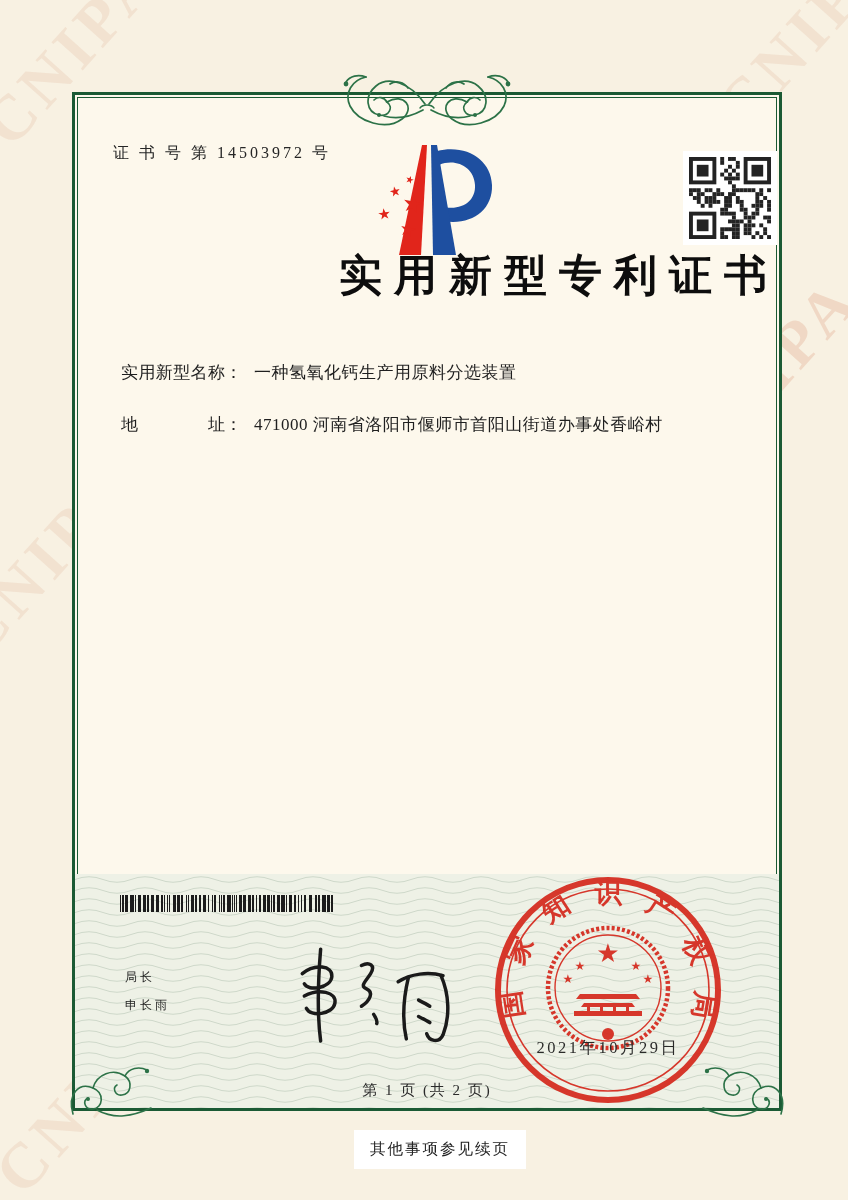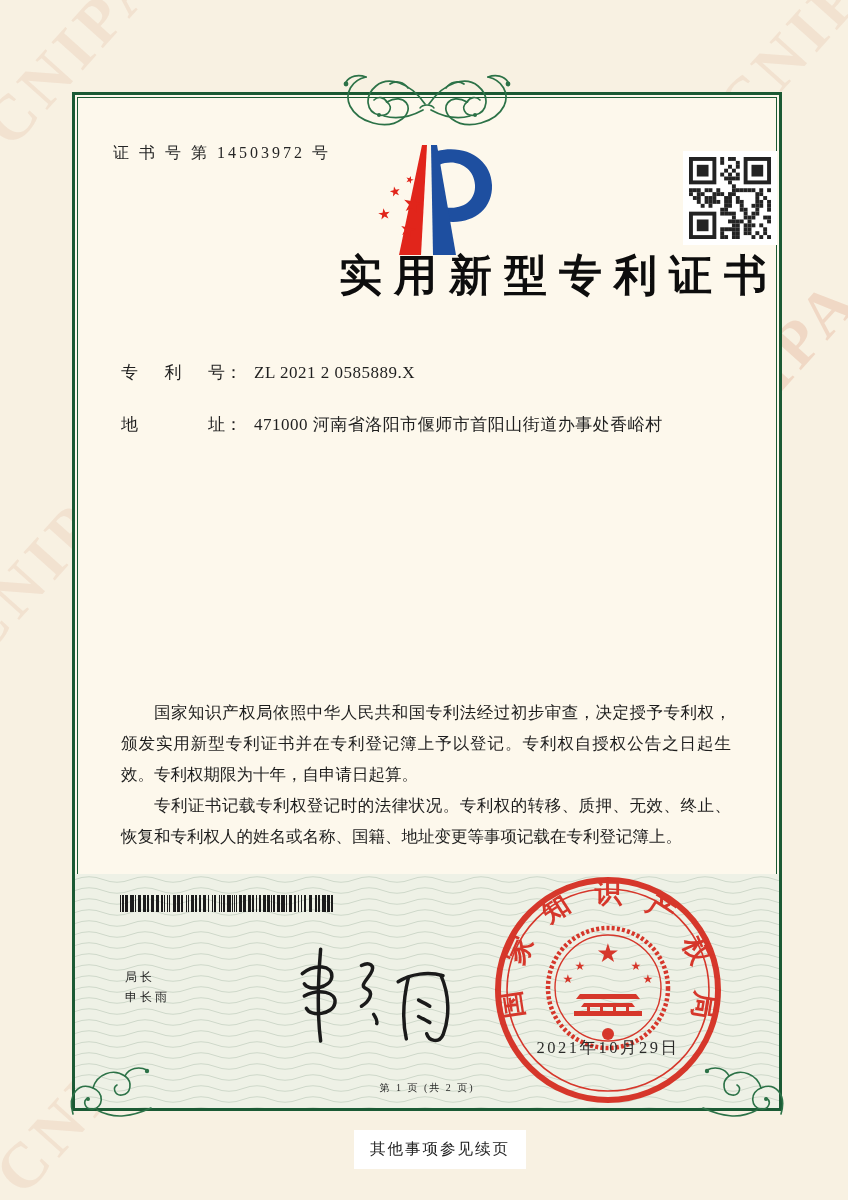--- a/index.html
+++ b/index.html
@@ -33,25 +33,25 @@
 
   .paragraphs{position:absolute;left:46px;right:48px;top:602px;font-size:16.5px;
               line-height:31px;color:#1d1d1d;text-align:justify;}
   .paragraphs p{margin:0;text-indent:2em;}
 
   .waveband{position:absolute;left:0;right:0;bottom:0;height:234px;z-index:0;}
 
   .barcode{position:absolute;left:45px;top:800px;z-index:2;}
   .signer{position:absolute;left:50px;top:874px;z-index:2;font-size:12px;
           letter-spacing:3px;color:#1e1e1e;}
-  .signer .name{margin-top:3px;}
+  .signer .name{margin-top:11px;}
   .signature{position:absolute;left:192px;top:848px;z-index:2;}
   .seal{position:absolute;left:413px;top:775px;z-index:2;}
   .page-num{position:absolute;left:0;right:0;top:986px;text-align:center;
-            font-size:10px;color:#2a2a2a;letter-spacing:2px;z-index:2;}
+            font-size:15px;color:#2a2a2a;letter-spacing:2px;z-index:2;}
 
   .continuation{position:absolute;left:440px;top:1130px;transform:translateX(-50%);
                 background:#ffffff;padding:9px 16px;font-size:15.5px;letter-spacing:2px;
                 color:#222;z-index:2;white-space:nowrap;}
 </style>
 </head>
 <body>
 
 <div class="page">
 
@@ -275,31 +275,27 @@
           <rect x="0" y="54.666666666666664" width="27.333333333333332" height="27.333333333333332" fill="#232323"></rect>
           <rect x="3.9047619047619047" y="58.57142857142857" width="19.523809523809522" height="19.523809523809522" fill="#ffffff"></rect>
           <rect x="7.809523809523809" y="62.476190476190474" width="11.714285714285714" height="11.714285714285714" fill="#232323"></rect>
         </svg>
     </div>
 
     <div class="doc-title">实用新型专利证书</div>
 
     <div class="fields">
       <div class="frow">
-        <span class="flabel">专利号</span><span class="fcolon">：</span><span class="fvalue">ZL 2021 2 0585889.X</span>
+        <span class="flabel">实用新型名称</span><span class="fcolon">：</span><span class="fvalue">一种氢氧化钙生产用原料分选装置</span>
       </div>
       <div class="frow">
         <span class="flabel">地址</span><span class="fcolon">：</span><span class="fvalue">471000 河南省洛阳市偃师市首阳山街道办事处香峪村</span>
       </div>
     </div>
 
-    <div class="paragraphs">
-      <p>国家知识产权局依照中华人民共和国专利法经过初步审查，决定授予专利权，颁发实用新型专利证书并在专利登记簿上予以登记。专利权自授权公告之日起生效。专利权期限为十年，自申请日起算。</p>
-      <p>专利证书记载专利权登记时的法律状况。专利权的转移、质押、无效、终止、恢复和专利权人的姓名或名称、国籍、地址变更等事项记载在专利登记簿上。</p>
-    </div>
 
     <svg class="barcode" id="barcode-svg" width="216" height="17">
         <rect x="0" y="0" width="1" height="17" fill="#1c1c1c"></rect>
         <rect x="2" y="0" width="2" height="17" fill="#1c1c1c"></rect>
         <rect x="5" y="0" width="3" height="17" fill="#1c1c1c"></rect>
         <rect x="10" y="0" width="4" height="17" fill="#1c1c1c"></rect>
         <rect x="15" y="0" width="1" height="17" fill="#1c1c1c"></rect>
         <rect x="18" y="0" width="3" height="17" fill="#1c1c1c"></rect>
         <rect x="23" y="0" width="3" height="17" fill="#1c1c1c"></rect>
         <rect x="27" y="0" width="2" height="17" fill="#1c1c1c"></rect>

